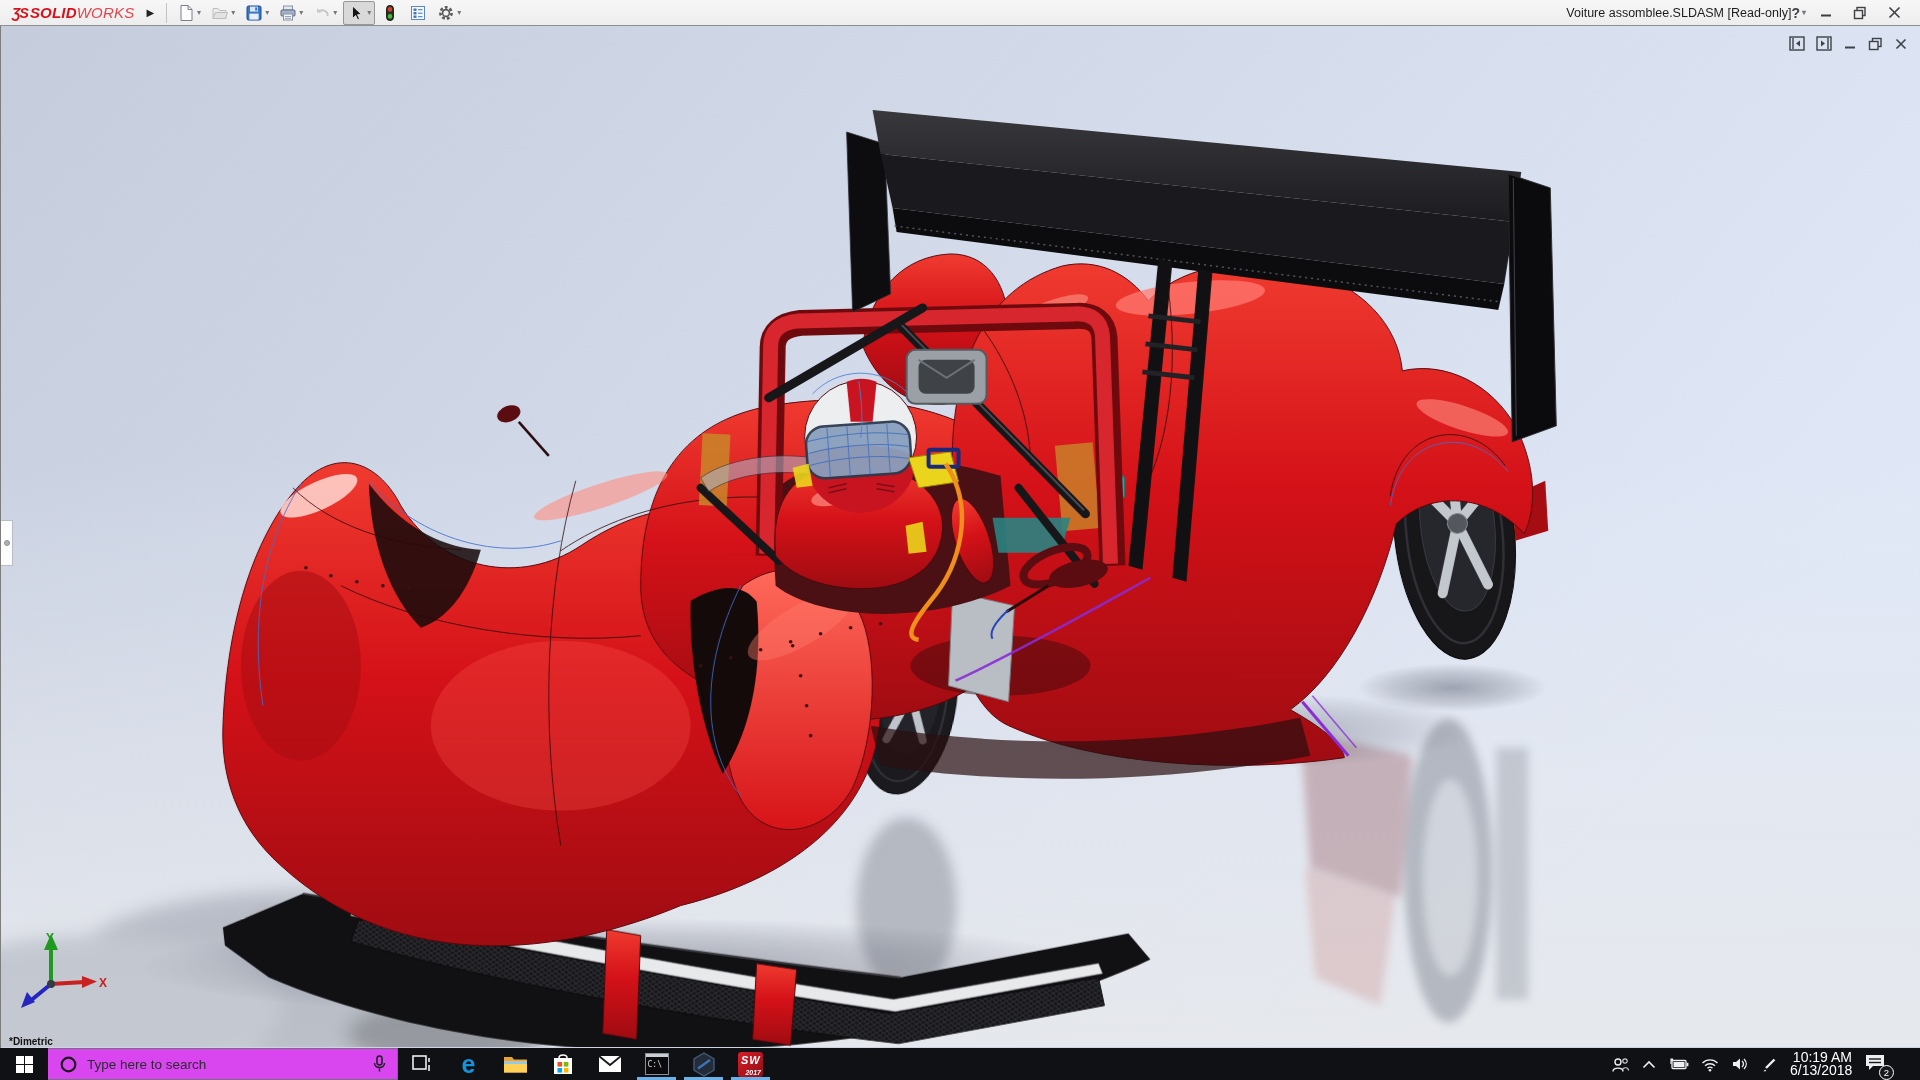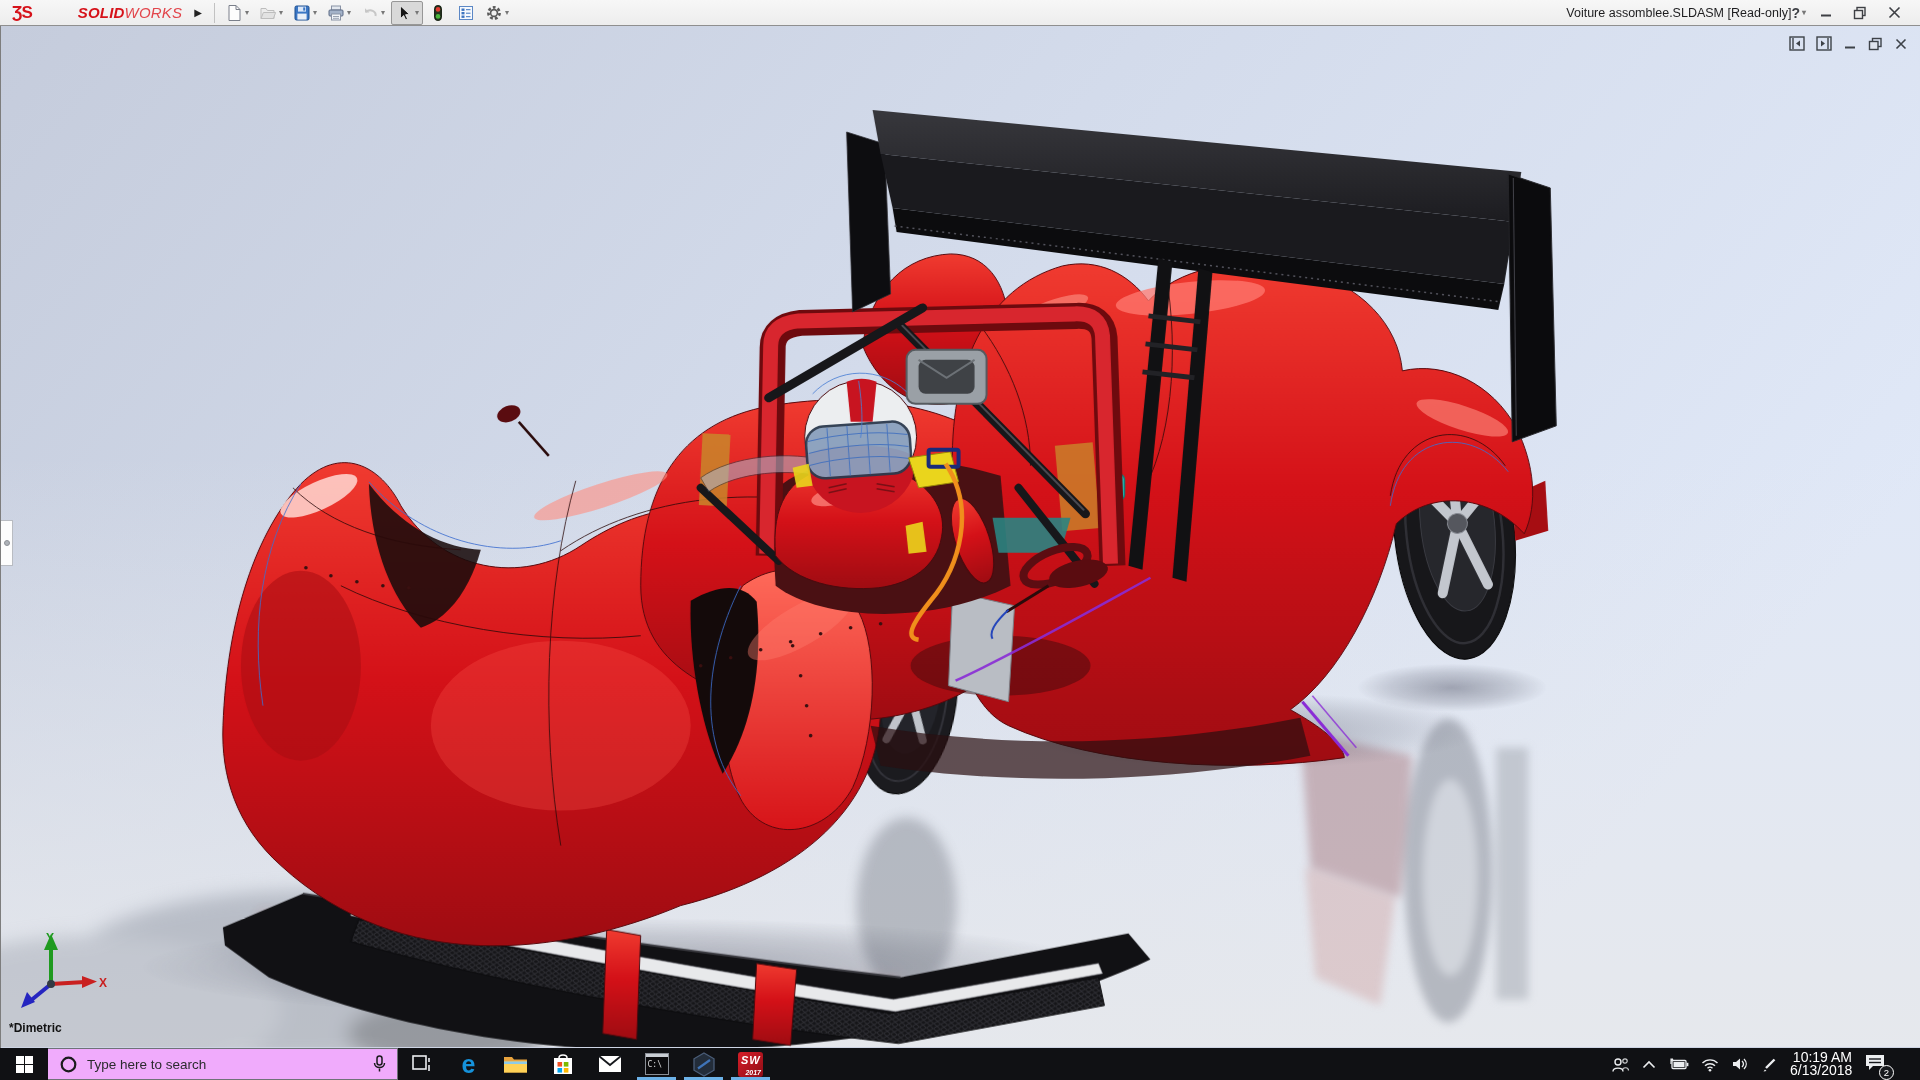--- a/index.html
+++ b/index.html
@@ -3,23 +3,23 @@
 <meta charset="utf-8">
 <style>
   * { margin:0; padding:0; box-sizing:border-box; }
   html,body { width:1920px; height:1080px; overflow:hidden; font-family:"Liberation Sans", sans-serif; }
   .page { position:relative; width:1920px; height:1080px; background:#fff; }
 
   
   .titlebar { position:relative; display:flex; align-items:center; height:26px;
     background:linear-gradient(#f7f7f7,#ededed); border-bottom:1px solid #8f8f8f; padding:0 4px; }
   .logo { display:flex; align-items:baseline; gap:2px; padding:0 6px 0 8px; cursor:default; }
-  .logo .ds { font-weight:700; font-size:17px; color:#d6121a; letter-spacing:-1px; }
+  .logo .ds { font-style:italic; font-weight:700; font-size:14px; color:#d6121a; letter-spacing:-1px; }
   .logo .brand { font-size:15px; letter-spacing:.2px; color:#d6121a; }
-  .logo .brand b { font-weight:700; font-style:italic;margin-left:44px; }
+  .logo .brand b { font-weight:700; font-style:italic; }
   .logo .brand i { font-weight:400; font-style:italic; color:#e2454b; }
   .flyout-btn { background:none; border:none; font-size:10px; color:#222; padding:2px 6px; cursor:pointer; }
   .tb-sep { width:1px; height:20px; background:#c2c2c2; margin:0 6px; }
   .tools { display:flex; align-items:center; gap:2px; }
   .tool { display:flex; align-items:center; gap:1px; padding:2px 3px; border:1px solid transparent; border-radius:2px; cursor:pointer; }
   .tool .dd { font-size:8px; color:#777; margin-left:1px; }
   .tool.pressed { background:#d9d9d9; border-color:#979797; }
   .tool svg { display:block; }
   .tb-title { flex:1; text-align:right; font-size:12.5px; color:#1d1d1f; white-space:nowrap; overflow:hidden; }
   .win-controls { display:flex; align-items:center; gap:6px; padding-right:8px; }
@@ -31,26 +31,26 @@
   
   .viewport { position:relative; width:1920px; height:1022px; border-left:1px solid #7d7d7d; overflow:hidden; background:#cdd4e4; }
   .scene { position:absolute; inset:0; }
   .doc-controls { position:absolute; top:8px; right:10px; display:flex; gap:7px; z-index:5; }
   .doc-btn { background:none; border:none; padding:2px; cursor:pointer; }
   .left-tab { position:absolute; left:0; top:494px; width:12px; height:46px; background:#fdfdfd;
     border:1px solid #b9bcc2; border-left:none; z-index:5; cursor:pointer; }
   .left-tab .dot { position:absolute; left:3px; top:19px; width:6px; height:6px; border-radius:50%;
     background:#aeb2b8; border:1px solid #8d9197; }
   .triad { position:absolute; left:12px; bottom:32px; z-index:4; }
-  .view-label { position:absolute; left:8px; bottom:13px; font-size:12px; font-weight:700; color:#121212; z-index:4; }
+  .view-label { position:absolute; left:8px; bottom:1px; font-size:10px; font-weight:700; color:#121212; z-index:4; }
 
   
   .taskbar { position:relative; display:flex; align-items:stretch; height:32px; background:#101114; z-index:10; }
   .start-btn { width:48px; display:flex; align-items:center; justify-content:center; background:none; border:none; cursor:pointer; }
-  .search-box { display:flex; align-items:center; width:350px; background:#f0abfc; border:1px solid #6f7278; border-left:none; padding:0 10px 0 12px; gap:10px; }
+  .search-box { display:flex; align-items:center; width:350px; background:#d946ef; border:1px solid #6f7278; border-left:none; padding:0 10px 0 12px; gap:10px; }
   .search-box input { flex:1; border:none; background:transparent; outline:none; font-size:13.5px; color:#1c1c1e; font-family:"Liberation Sans", sans-serif; }
   .search-box input::placeholder { color:#2b2b2e; opacity:1; }
   .task-icons { display:flex; align-items:stretch; }
   .task-cell { position:relative; width:47px; display:flex; align-items:center; justify-content:center; cursor:pointer; }
   .task-cell .runline { position:absolute; bottom:0; left:4px; right:4px; height:3px; background:#6cb2e8; }
   .edge-e { font-size:25px; font-weight:700; color:#1592db; line-height:1; }
   .sw-tile { position:relative; width:25px; height:25px; background:linear-gradient(135deg,#d61e28,#8f0d16); border-radius:3px;font-style:italic; }
   .sw-tile .sw-l { position:absolute; left:3px; top:2px; font-size:11px; font-weight:700; color:#fff; letter-spacing:1px; }
   .sw-tile .sw-y { position:absolute; right:2px; bottom:1px; font-size:7px; font-weight:700; color:#fff; }
   .cmd-tile { position:relative; width:24px; height:22px; background:#0b0b0d; border:1px solid #8a8f96; }

